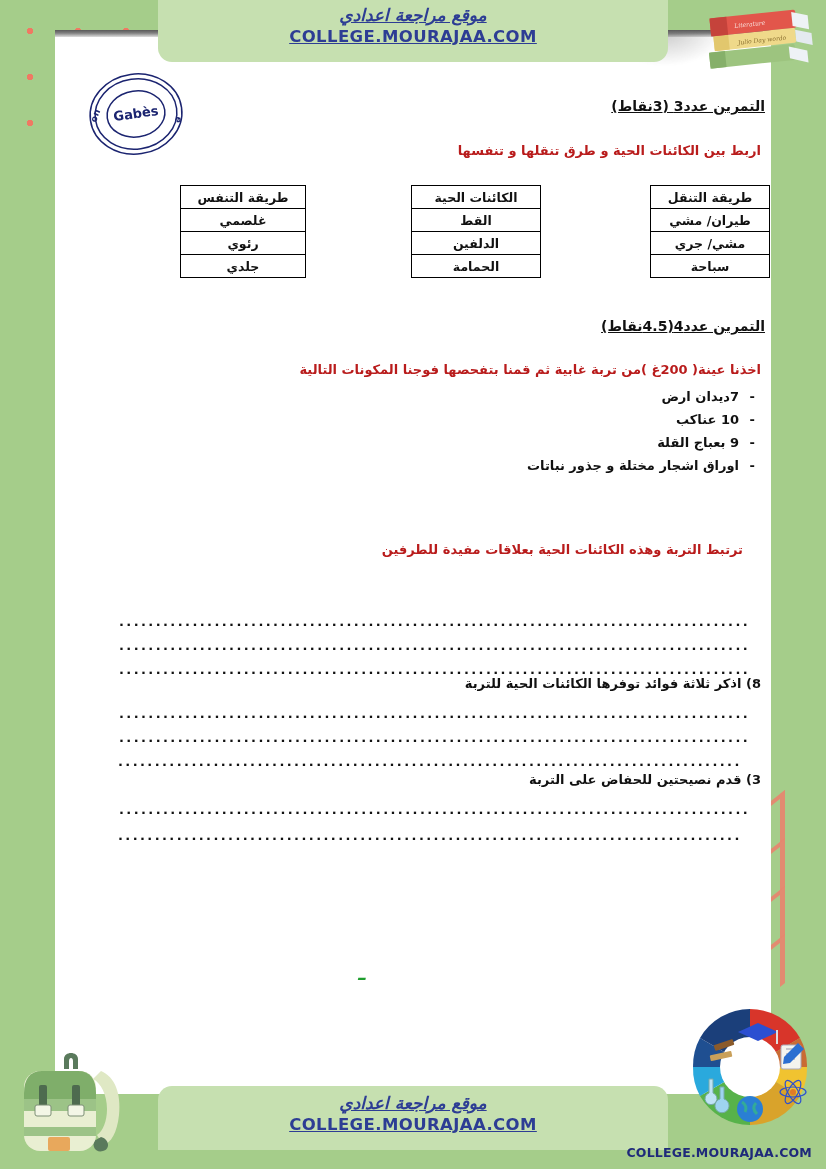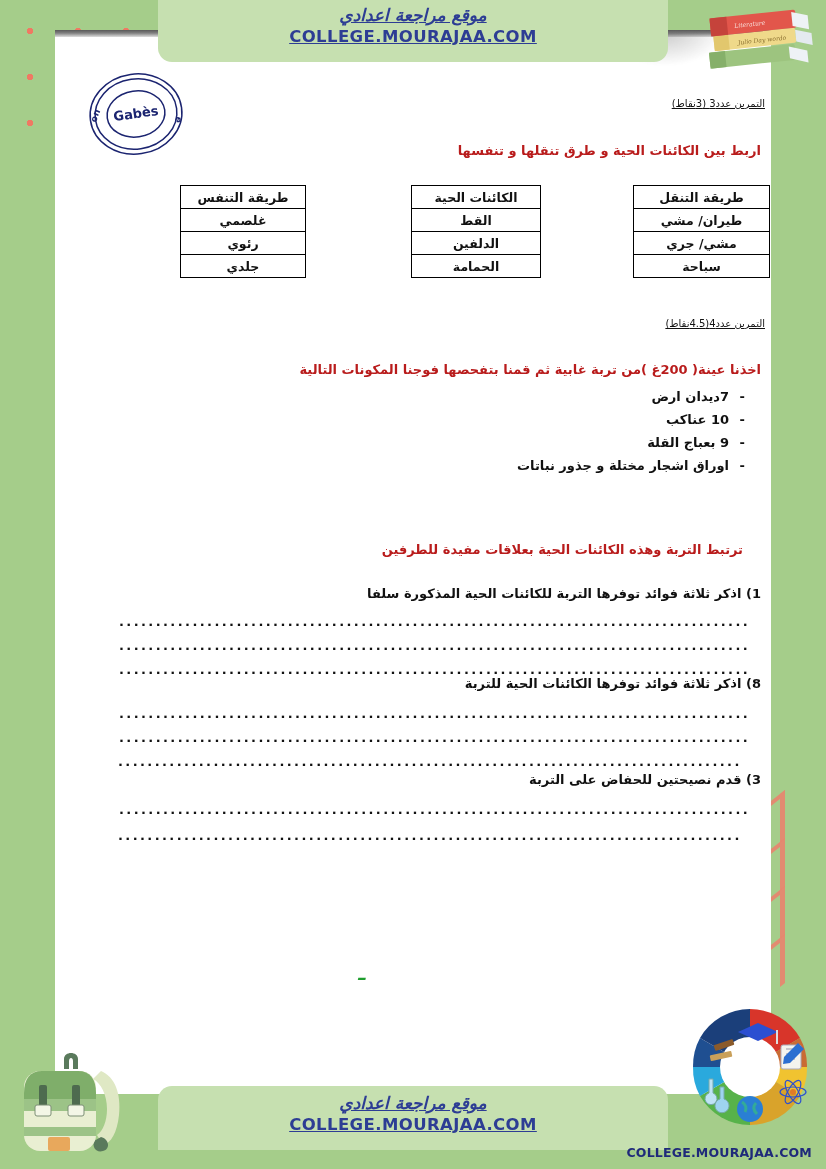--- a/index.html
+++ b/index.html
@@ -151,22 +151,22 @@
   }
   .stamp {
     position: absolute;
     left: 22px;
     top: 38px;
     width: 118px;
     height: 92px;
   }
   .ex-title {
     position: absolute;
-    font-size: 10px;
-    font-weight: normal;
+    font-size: 14px;
+    font-weight: bold;
     text-decoration: underline;
     color: #111;
     white-space: nowrap;
     text-align: center;
   }
   .ex3-title { right: 6px;  top: 68px; }
   .ex4-title { right: 6px;  top: 288px; }
 
   .instruction {
     position: absolute;
@@ -174,21 +174,21 @@
     font-weight: bold;
     color: #b91c1c;
     white-space: nowrap;
   }
   .instr3   { right: 10px; top: 113px; }
   .instr4   { right: 10px; top: 332px; }
   .instr-rel{ right: 28px; top: 512px; }
 
   .bullets {
     position: absolute;
-    right: 26px;
+    right: 16px;
     top: 355px;
     list-style: none;
     margin: 0;
     padding: 0;
     font-size: 13px;
     font-weight: bold;
   }
   .bullets li {
     height: 23px;
     line-height: 23px;
@@ -246,21 +246,21 @@
     font-size: 12.5px;
     font-weight: bold;
     height: 22px;
     padding: 0 6px;
     color: #111;
     white-space: nowrap;
   }
   .tbl td.hdr { letter-spacing: -0.2px; }
   #tbl-breathing { right: 465px; top: 155px; width: 126px; }
   #tbl-beings    { right: 230px; top: 155px; width: 130px; }
-  #tbl-movement  { right: 1px;   top: 155px; width: 137px; }
+  #tbl-movement  { right: 1px;   top: 155px; width: 120px; }
 
   
   .books-stack { position: absolute; right: 6px; top: 4px; width: 132px; height: 74px; z-index: 25; }
   .backpack    { position: absolute; left: 6px; bottom: 8px; width: 130px; height: 120px; z-index: 25; }
   .edu-wheel   { position: absolute; right: 6px; bottom: 32px; width: 140px; height: 140px; z-index: 25; }
 </style>
 </head>
 <body>
 
 <div id="page">
@@ -404,21 +404,20 @@
 
       <ul class="bullets">
         <li>7ديدان ارض</li>
         <li>10 عناكب</li>
         <li>9 بعباج القلة</li>
         <li>اوراق اشجار مختلة و جذور نباتات</li>
       </ul>
 
       <div class="instruction instr-rel">ترتبط التربة وهذه الكائنات الحية بعلاقات مفيدة للطرفين</div>
 
-      <div class="question q1">1) اذكر ثلاثة فوائد توفرها التربة للكائنات الحية المذكورة سلفا</div>
       <div class="dotline" style="right:22px; top:584px; width:630px;">........................................................................................</div>
       <div class="dotline" style="right:22px; top:608px; width:630px;">........................................................................................</div>
       <div class="dotline" style="right:22px; top:632px; width:630px;">........................................................................................</div>
 
       <div class="question q2">8) اذكر ثلاثة فوائد توفرها الكائنات الحية للتربة</div>
       <div class="dotline" style="right:22px; top:676px; width:630px;">........................................................................................</div>
       <div class="dotline" style="right:22px; top:700px; width:630px;">........................................................................................</div>
       <div class="dotline" style="right:28px; top:724px; width:625px;">........................................................................................</div>
 
       <div class="question q3">3) قدم نصيحتين للحفاض على التربة</div>

